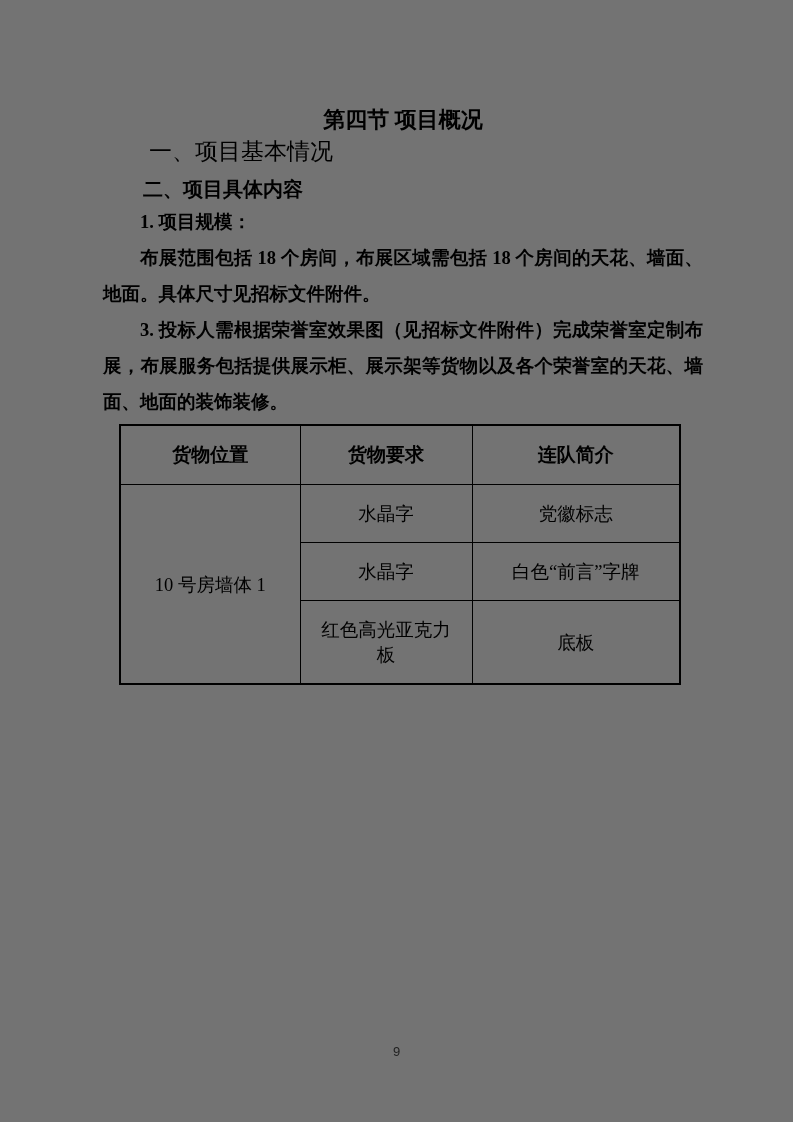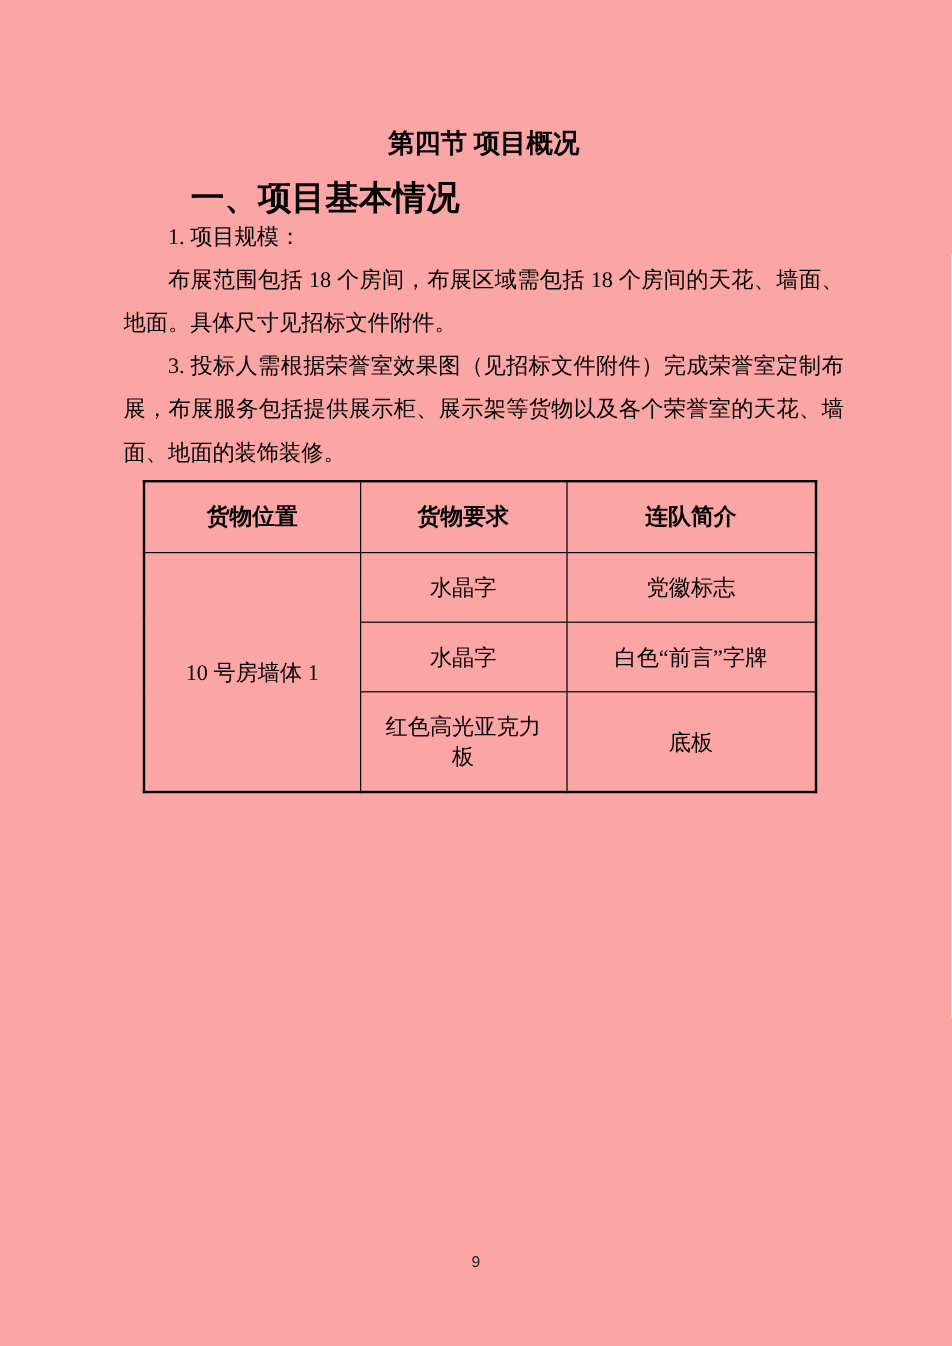--- a/index.html
+++ b/index.html
@@ -1,63 +1,64 @@
 <!DOCTYPE html>
 <html><head>
 <meta charset="utf-8">
 <style>
   * { margin: 0; padding: 0; box-sizing: border-box; }
   html, body { background: #ffffff; }
   .page {
     position: relative;
     width: 793px;
     height: 1122px;
-    background: #fca5a5;
+    background: #737373;
     color: #000000;
     font-family: "Liberation Serif", "DejaVu Serif", serif;
     overflow: hidden;
   }
   .content {
     position: absolute;
     top: 104px;
     left: 103px;
     width: 600px;
   }
   .doc-title {
     font-size: 22px;
     line-height: 32px;
     font-weight: bold;
     text-align: center;
   }
   .heading {
-    font-size: 28px;
+    font-size: 23px;
     line-height: 28px;
-    font-weight: bold;
+    font-weight: normal;
     text-indent: 2em;
-    margin-top: 16px;
+    margin-top: 2px;
   }
   .heading2 {
     font-size: 20px;
     line-height: 30px;
     font-weight: bold;
     text-indent: 2em;
     margin-top: 8px;
   }
   .para {
     font-size: 18.5px;
     line-height: 41.5px;
     text-align: justify;
     text-indent: 2em;
   }
   .para.first { margin-top: 14px; }
   .item {
     font-size: 18.5px;
     line-height: 36px;
     text-align: justify;
     text-indent: 2em;
+    font-weight: bold;
   }
   .item.tight { letter-spacing: -1.1px; }
   table.goods {
     border-collapse: collapse;
     margin-top: 4px;
     margin-left: 16px;
     width: 560px;
     table-layout: fixed;
     border: 2px solid #000000;
   }
@@ -92,20 +93,21 @@
 <body>
 
 <div class="page">
   <div class="content">
 
     <div class="doc-title">第四节 项目概况</div>
 
     <div class="heading">一、项目基本情况</div>
 
 
+    <div class="heading2">二、项目具体内容</div>
 
     <div class="item">1. 项目规模：</div>
     <div class="item">布展范围包括 18 个房间，布展区域需包括 18 个房间的天花、墙面、地面。具体尺寸见招标文件附件。</div>
     <div class="item">3. 投标人需根据荣誉室效果图（见招标文件附件）完成荣誉室定制布展，布展服务包括提供展示柜、展示架等货物以及各个荣誉室的天花、墙面、地面的装饰装修。</div>
 
     <table class="goods">
       <colgroup>
           <col class="c1">
           <col class="c2">
           <col class="c3">

